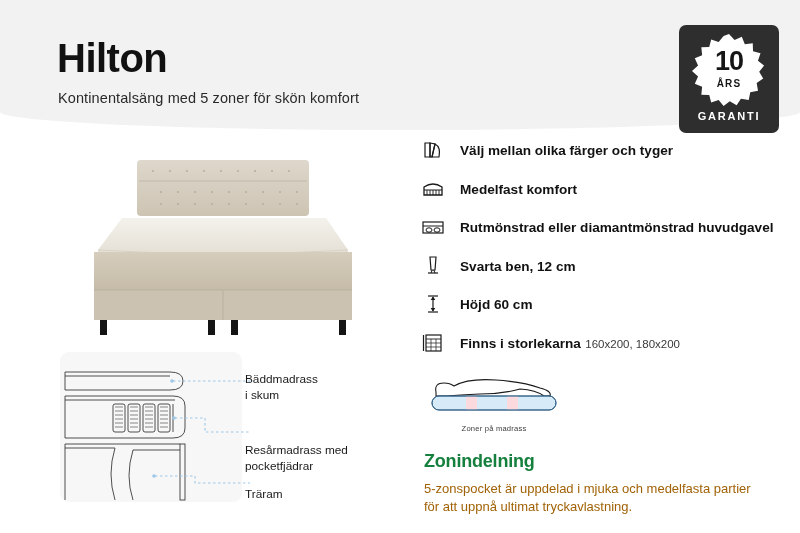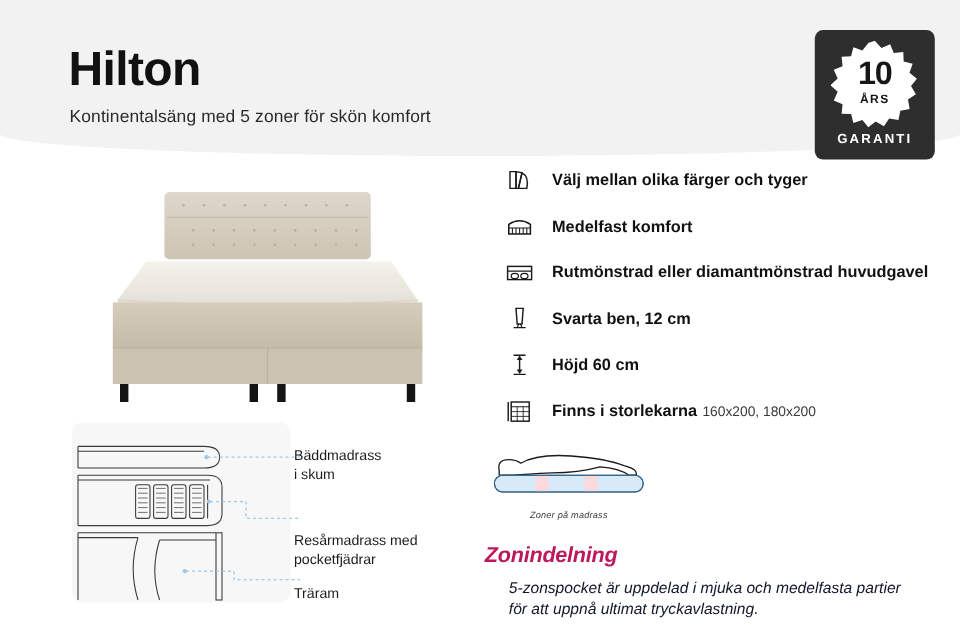--- a/index.html
+++ b/index.html
@@ -83,27 +83,27 @@
   }
   .xsec-svg{position:absolute;left:55px;top:350px;}
 
   .xs-labels{position:absolute;left:245px;top:355px;width:160px;}
   .xs-label{position:absolute;font-size:11.8px;color:#1a1a1a;line-height:1.32;}
   .xs-l1{top:17px;}
   .xs-l2{top:62px;margin-top:26px;}
   .xs-l3{top:132px;}
 
   
-  .zone-block{position:absolute;left:404px;top:372px;width:350px;font-style:italic;}
+  .zone-block{position:absolute;left:424px;top:372px;width:350px;}
   .zone-caption{
     font-size:7.6px;color:#3c3c3c;text-align:center;width:140px;
     margin-top:2px;letter-spacing:0.2px;
   }
-  .zone-title{font-size:18px;font-weight:bold;color:#be185d;margin-top:18px;letter-spacing:-0.2px;}
-  .zone-desc{font-size:13px;color:#0f172a;margin-top:8px;line-height:1.42;width:330px;margin-left:20px;}
+  .zone-title{font-size:18px;font-weight:bold;color:#15803d;margin-top:18px;letter-spacing:-0.2px;}
+  .zone-desc{font-size:13px;color:#a16207;margin-top:8px;line-height:1.42;width:330px;}
 </style>
 </head>
 <body>
 
 <div class="page">
 
   <div class="header-band"></div>
   <div class="title">Hilton</div>
   <div class="subtitle">Kontinentalsäng med 5 zoner för skön komfort</div>
 

